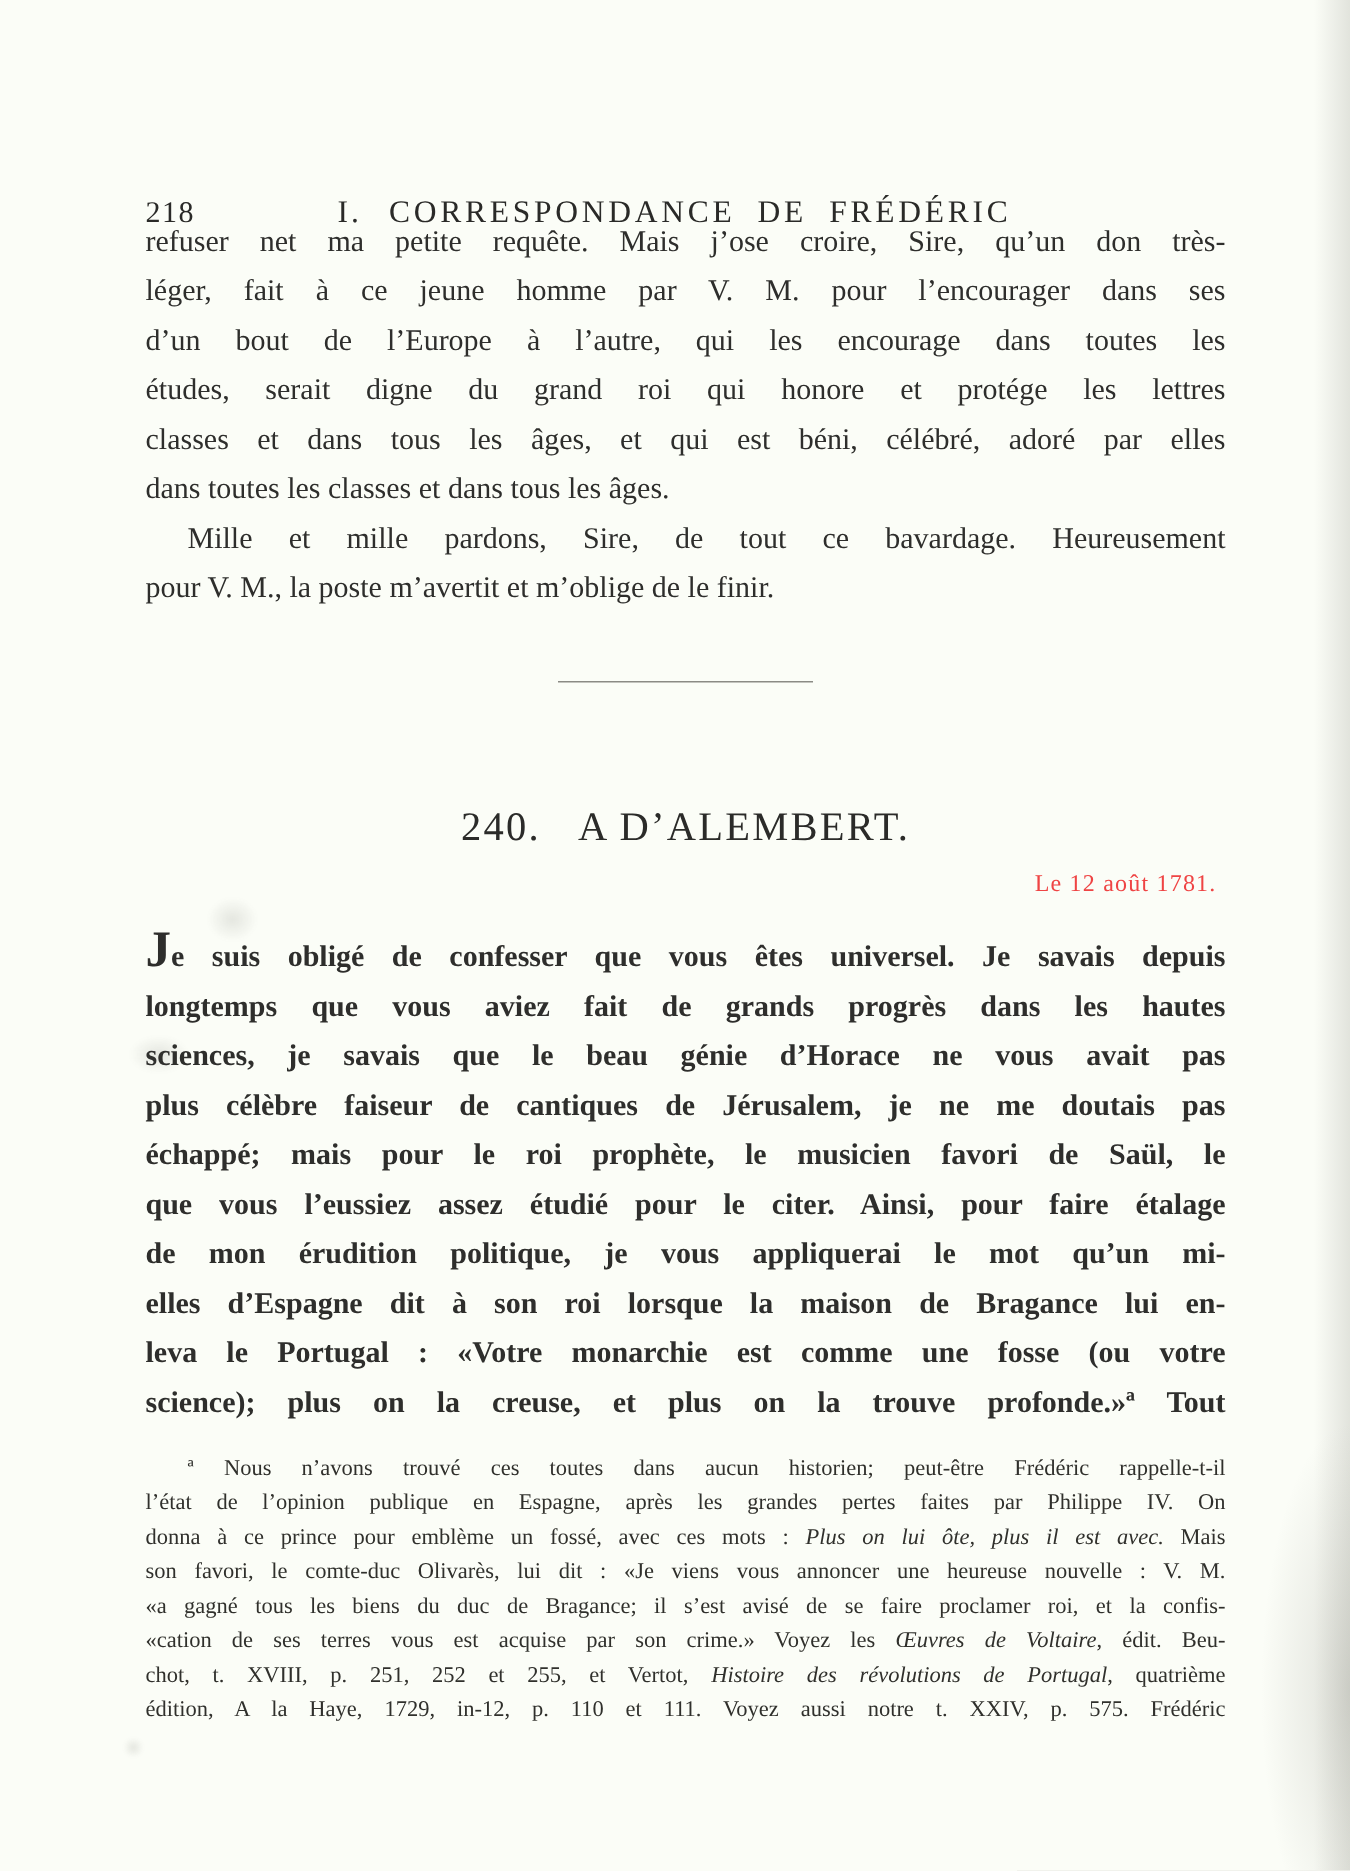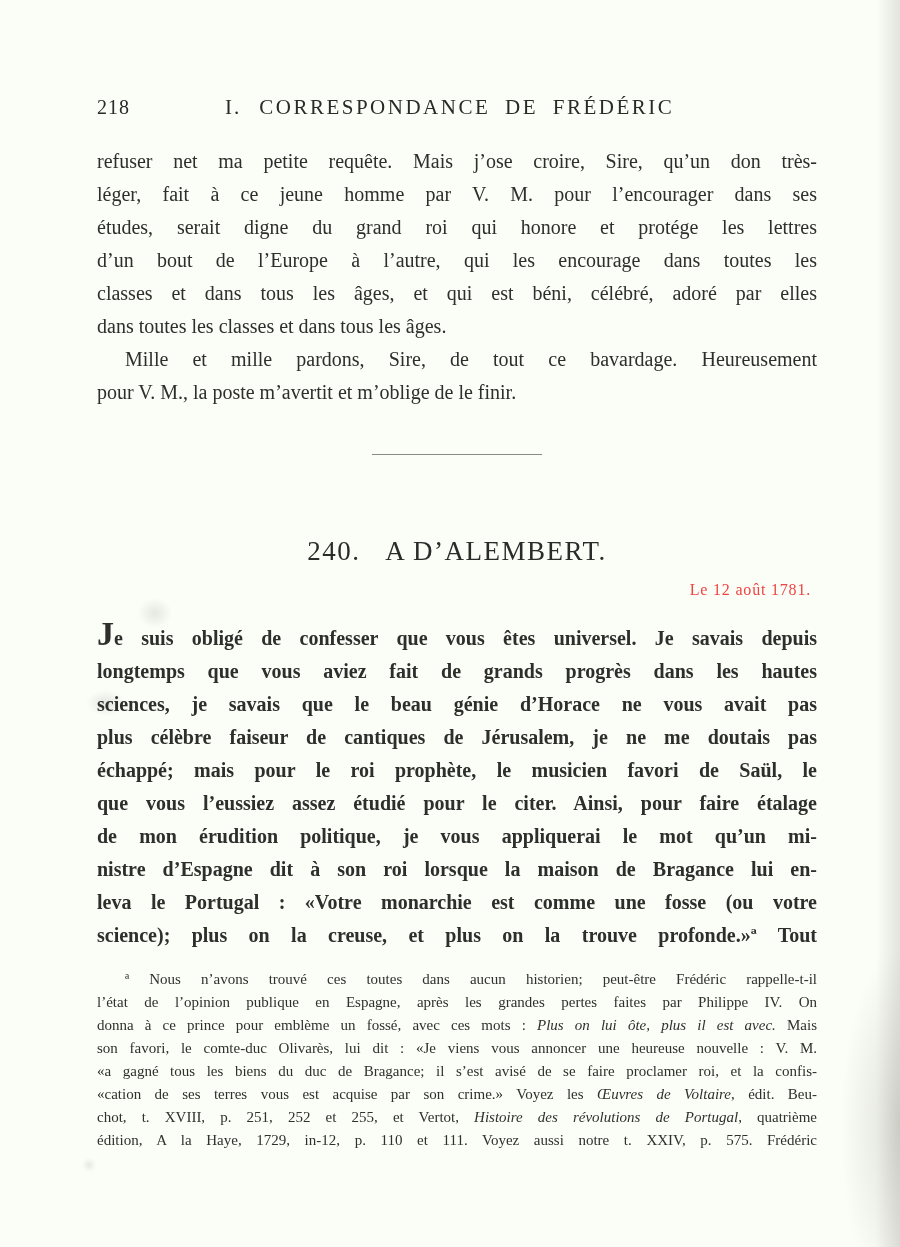--- a/index.html
+++ b/index.html
@@ -32,20 +32,21 @@
   }
   .runhead .numeral {
     font-size: 21px;
     letter-spacing: 2px;
     margin-right: 18px;
   }
   .runhead .title {
     font-size: 21px;
     letter-spacing: 2.5px;
     word-spacing: 7px;
+    margin-top: 34px;
   }
 
   
   .textblock { font-size: 20px; line-height: 33px; }
   .line {
     text-align: justify;
     text-align-last: justify;
     text-justify: inter-word;
     white-space: normal;
   }
@@ -132,22 +133,22 @@
 
   <div class="runhead">
     <span class="pagenum">218</span>
     <span class="numeral">I.</span>
     <span class="title">CORRESPONDANCE DE FRÉDÉRIC</span>
   </div>
 
   <div class="textblock ragged">
       <div class="line">refuser net ma petite requête. Mais j’ose croire, Sire, qu’un don très-</div>
       <div class="line">léger, fait à ce jeune homme par V. M. pour l’encourager dans ses</div>
+      <div class="line">d’un bout de l’Europe à l’autre, qui les encourage dans toutes les</div>
       <div class="line">études, serait digne du grand roi qui honore et protége les lettres</div>
-      <div class="line">d’un bout de l’Europe à l’autre, qui les encourage dans toutes les</div>
       <div class="line">classes et dans tous les âges, et qui est béni, célébré, adoré par elles</div>
       <div class="line">dans toutes les classes et dans tous les âges.</div>
     </div>
 
   <div class="textblock ragged indent-first">
       <div class="line">Mille et mille pardons, Sire, de tout ce bavardage.  Heureusement</div>
       <div class="line">pour V. M., la poste m’avertit et m’oblige de le finir.</div>
     </div>
 
   <hr class="divider">
@@ -160,21 +161,21 @@
   <div class="letter-date">Le 12 août 1781.</div>
 
   <div class="textblock letter-body">
       <div class="line">Je suis obligé de confesser que vous êtes universel.  Je savais depuis</div>
       <div class="line">longtemps que vous aviez fait de grands progrès dans les hautes</div>
       <div class="line">sciences, je savais que le beau génie d’Horace ne vous avait pas</div>
       <div class="line">plus célèbre faiseur de cantiques de Jérusalem, je ne me doutais pas</div>
       <div class="line">échappé; mais pour le roi prophète, le musicien favori de Saül, le</div>
       <div class="line">que vous l’eussiez assez étudié pour le citer.  Ainsi, pour faire étalage</div>
       <div class="line">de mon érudition politique, je vous appliquerai le mot qu’un mi-</div>
-      <div class="line">nistre d’Espagne dit à son roi lorsque la maison de Bragance lui en-</div>
+      <div class="line">elles d’Espagne dit à son roi lorsque la maison de Bragance lui en-</div>
       <div class="line">leva le Portugal : «Votre monarchie est comme une fosse (ou votre</div>
       <div class="line">science); plus on la creuse, et plus on la trouve profonde.»ª  Tout</div>
     </div>
 
   <div class="footnote indent-first">
       <div class="line"><span>ª  Nous n’avons trouvé ces toutes dans aucun historien; peut-être Frédéric rappelle-t-il</span></div>
       <div class="line"><span>l’état de l’opinion publique en Espagne, après les grandes pertes faites par Philippe IV.  On</span></div>
       <div class="line"><span>donna à ce prince pour emblème un fossé, avec ces mots : </span><span class="it">Plus on lui ôte, plus il est avec.</span><span> Mais</span></div>
       <div class="line"><span>son favori, le comte-duc Olivarès, lui dit : «Je viens vous annoncer une heureuse nouvelle : V. M.</span></div>
       <div class="line"><span>«a gagné tous les biens du duc de Bragance; il s’est avisé de se faire proclamer roi, et la confis-</span></div>

